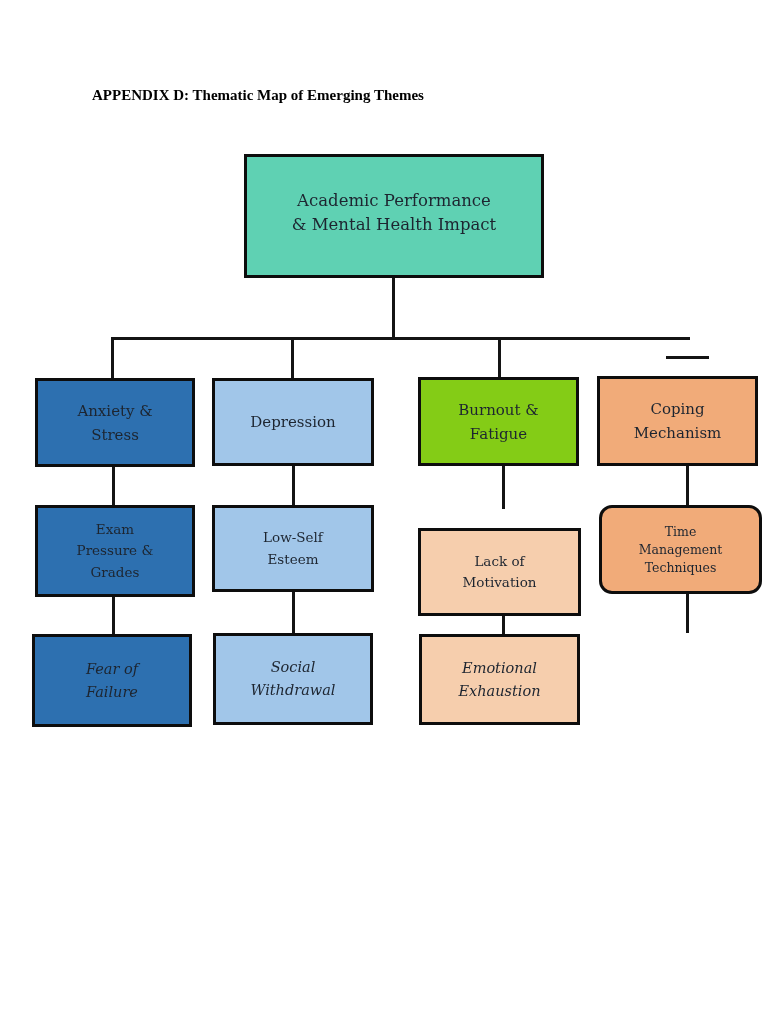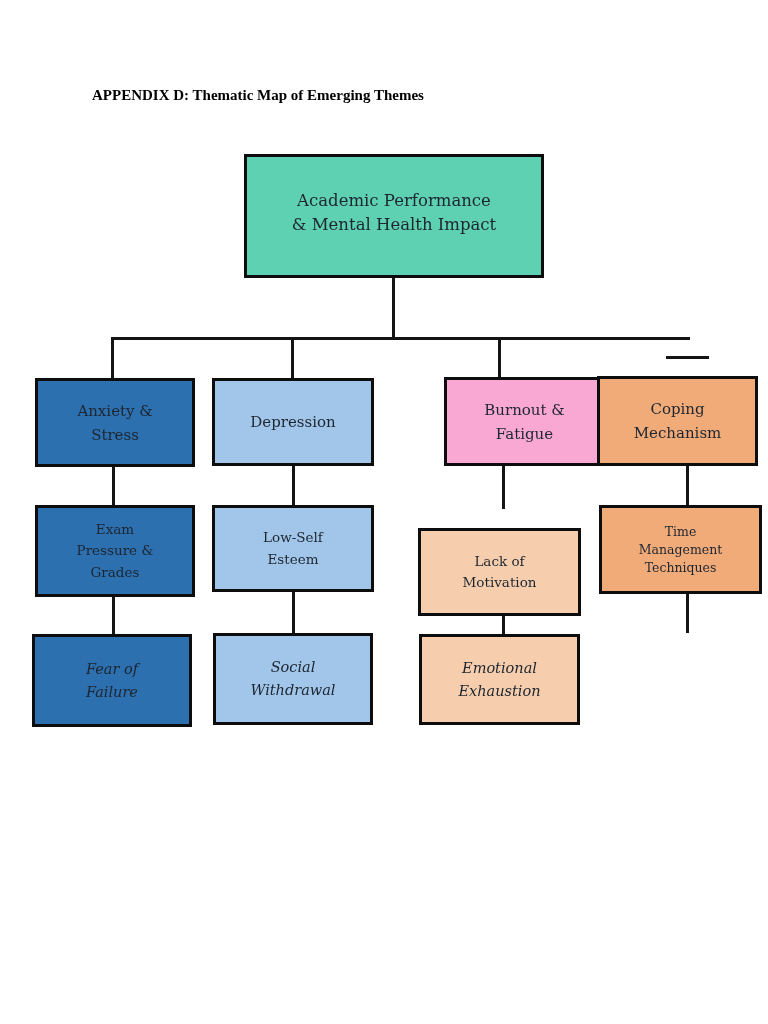--- a/index.html
+++ b/index.html
@@ -70,33 +70,33 @@
   <div class="line" style="left:292px; top:591px; width:3px; height:43px;"></div>
   <div class="line" style="left:502px; top:595px; width:3px; height:40px;"></div>
   <div class="line" style="left:686px; top:593px; width:3px; height:40px;"></div>
 
   <div class="node node-root" style="left: 244px; top: 154px; width: 300px; height: 124px; background-color: rgb(95, 209, 179);">Academic Performance
 &amp; Mental Health Impact</div>
 
   <div class="node node-theme" style="left: 35px; top: 378px; width: 160px; height: 89px; background-color: rgb(45, 112, 176);">Anxiety &amp;
 Stress</div>
   <div class="node node-theme" style="left: 212px; top: 378px; width: 162px; height: 88px; background-color: rgb(161, 198, 233);">Depression</div>
-  <div class="node node-theme" style="left: 444px; top: 377px; width: 161px; height: 89px; background-color: #f9a8d4;">Burnout &amp;
+  <div class="node node-theme" style="left: 418px; top: 377px; width: 161px; height: 89px; background-color: #84cc16;">Burnout &amp;
 Fatigue</div>
   <div class="node node-theme" style="left: 597px; top: 376px; width: 161px; height: 90px; background-color: rgb(241, 171, 121);">Coping
 Mechanism</div>
 
   <div class="node node-sub-a" style="left: 35px; top: 505px; width: 160px; height: 92px; background-color: rgb(45, 112, 176);">Exam
 Pressure &amp;
 Grades</div>
   <div class="node node-sub-a" style="left: 212px; top: 505px; width: 162px; height: 87px; background-color: rgb(161, 198, 233);">Low-Self
 Esteem</div>
   <div class="node node-sub-a" style="left: 418px; top: 508px; width: 163px; height: 88px; background-color: rgb(246, 206, 173); margin-top: 20px;">Lack of
 Motivation</div>
-  <div class="node node-sub-a-small" style="left: 599px; top: 505px; width: 163px; height: 89px; background-color: rgb(241, 171, 121);">Time
+  <div class="node node-sub-a-small" style="left: 599px; top: 505px; width: 163px; height: 89px; background-color: rgb(241, 171, 121); border-radius: 13px;">Time
 Management
 Techniques</div>
 
   <div class="node node-sub-b" style="left: 32px; top: 634px; width: 160px; height: 93px; background-color: rgb(45, 112, 176);">Fear of
 Failure</div>
   <div class="node node-sub-b" style="left: 213px; top: 633px; width: 160px; height: 92px; background-color: rgb(161, 198, 233);">Social
 Withdrawal</div>
   <div class="node node-sub-b" style="left: 419px; top: 634px; width: 161px; height: 91px; background-color: rgb(246, 206, 173);">Emotional
 Exhaustion</div>
 

